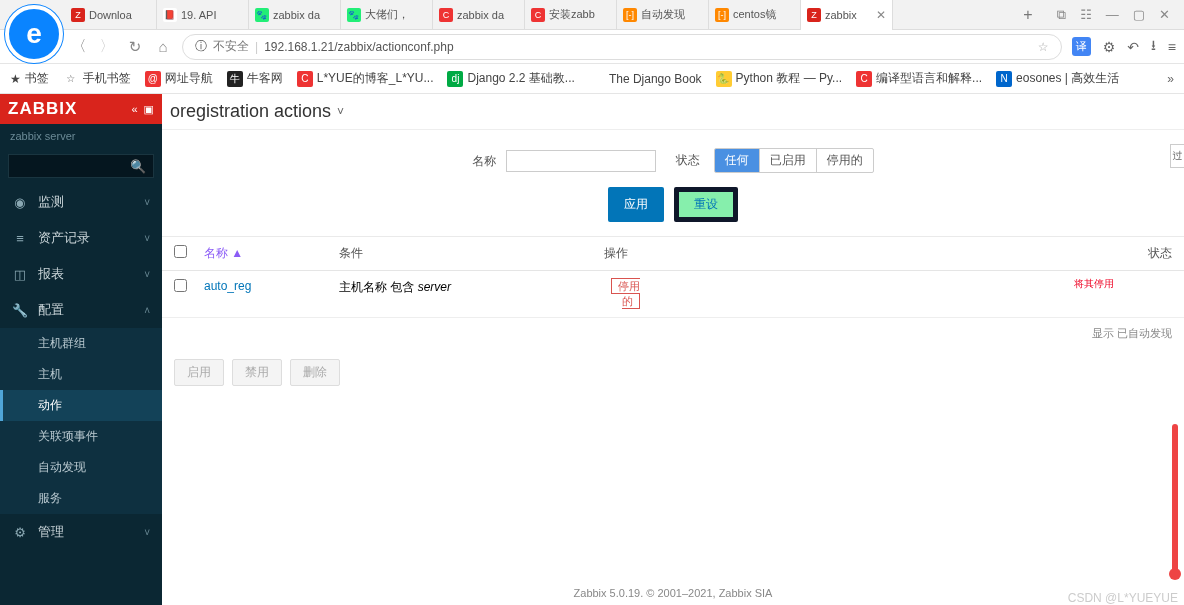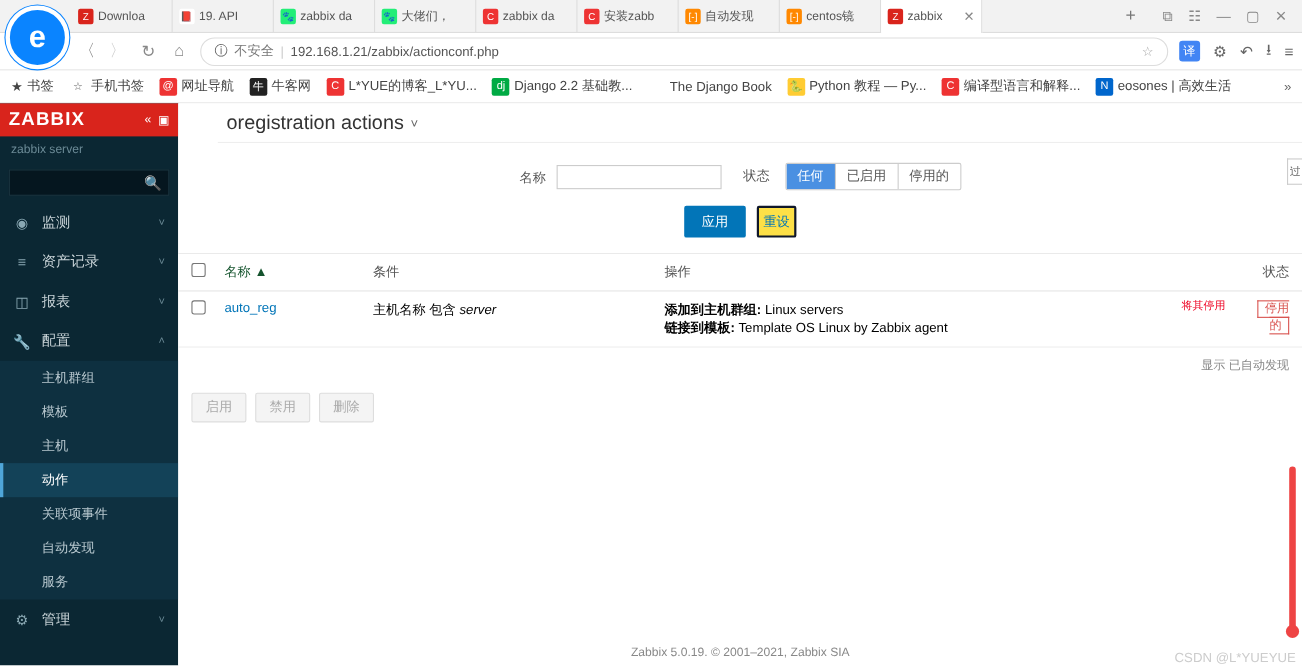--- a/index.html
+++ b/index.html
@@ -41,45 +41,45 @@
 .sb-menu { list-style: none; }
 .sb-item { display: flex; align-items: center; padding: 9px 12px; cursor: pointer; gap: 10px; }
 .sb-item .micon { width: 16px; text-align: center; color: #8aa8b3; font-size: 13px; }
 .sb-item .chev { margin-left: auto; color: #6b8a96; font-size: 10px; }
 .sb-sub { list-style: none; background: #0e3040; }
 .sb-sub li { padding: 7px 10px 7px 38px; cursor: pointer; font-size: 12px; color: #b8c8cf; }
 .sb-sub li.active { border-left: 3px solid #4fa6d9; background: #134258; padding-left: 35px; color: #fff; }
 
 
 .main { position: absolute; left: 162px; top: 94px; right: 0; bottom: 0; background: #fff; }
-.page-header { height: 36px; display: flex; align-items: center; padding: 0 8px; border-bottom: 1px solid #eee; margin-left: 36px; }
+.page-header { height: 36px; display: flex; align-items: center; padding: 0 8px; border-bottom: 1px solid #eee; }
 .page-title { font-size: 18px; color: #333; display: flex; align-items: center; gap: 6px; }
 .filter-tab { position: absolute; right: 0; top: 50px; width: 14px; height: 24px; border: 1px solid #ccc; border-right: none; display: flex; align-items: center; justify-content: center; font-size: 10px; color: #666; background: #fff; }
 
 .filter-box { padding: 18px 0 14px; border-bottom: 1px solid #eaeaea; }
 .filter-row { display: flex; align-items: center; justify-content: center; gap: 20px; font-size: 12px; color: #555; }
 .filter-row label { margin-right: 6px; }
 .filter-row input[type=text] { width: 150px; height: 22px; border: 1px solid #ccc; padding: 0 4px; }
 .seg { display: flex; border: 1px solid #ccc; border-radius: 2px; overflow: hidden; }
 .seg span { padding: 3px 10px; cursor: pointer; border-right: 1px solid #ccc; }
 .seg span:last-child { border-right: none; }
 .seg span.on { background: #4a90e2; color: #fff; }
 .filter-actions { display: flex; justify-content: center; gap: 10px; margin-top: 14px; }
 .btn-primary { background: #0275b8; color: #fff; border: none; padding: 5px 16px; font-size: 12px; cursor: pointer; border-radius: 2px; }
-.btn-outline { background: #fde047; color: #0275b8; border: 2px solid #0f172a; padding: 4px 4px; font-size: 12px; cursor: pointer; border-radius: 2px; }
+.btn-outline { background: #86efac; color: #0275b8; border: 5px solid #0f172a; padding: 4px 15px; font-size: 12px; cursor: pointer; border-radius: 2px; }
 
 .table { width: 100%; font-size: 12px; }
 .thead { display: flex; background: #fff; border-bottom: 1px solid #e5e5e5; color: #555; }
 .th, .td { padding: 8px 12px; }
 .col-chk { width: 30px; }
 .col-name { width: 135px; }
 .col-cond { width: 265px; }
 .col-op { flex: 1; }
 .col-status { width: 60px; text-align: right; }
-.th.sortable { color: #14532d; cursor: pointer; }
+.th.sortable { color: #8b5cf6; cursor: pointer; }
 .trow { display: flex; border-bottom: 1px solid #eee; align-items: flex-start; position: relative; }
 .trow .link { color: #0275b8; cursor: pointer; }
 .trow .em { font-style: italic; }
 .status-badge { border: 1px solid #d9534f; color: #d9534f; padding: 1px 6px; font-size: 11px; cursor: pointer; }
 .annotation { position: absolute; right: 70px; top: 6px; color: #e02; font-size: 10px; font-weight: 500; }
 .table-footer { text-align: right; padding: 8px 12px; font-size: 11px; color: #888; }
 
 .bulk-actions { padding: 10px 12px; display: flex; gap: 8px; }
 .btn-disabled { background: #f4f4f4; color: #aaa; border: 1px solid #ddd; padding: 4px 12px; font-size: 12px; cursor: not-allowed; border-radius: 2px; }
 
@@ -235,21 +235,20 @@
         <span>报表</span>
         <span class="chev">˅</span>
       </li>
       <li class="sb-item">
         <span class="micon">🔧</span>
         <span>配置</span>
         <span class="chev">˄</span>
       </li>
       <ul class="sb-sub">
         <li>主机群组</li>
-        <li>模板</li>
         <li>主机</li>
         <li class="active">动作</li>
         <li>关联项事件</li>
         <li>自动发现</li>
         <li>服务</li>
       </ul>
       <li class="sb-item">
         <span class="micon">⚙</span>
         <span>管理</span>
         <span class="chev">˅</span>
@@ -293,24 +292,20 @@
       <div class="th col-name sortable"><span>名称</span> <span>▲</span></div>
       <div class="th col-cond">条件</div>
       <div class="th col-op">操作</div>
       <div class="th col-status">状态</div>
     </div>
     <div id="tbody">
         <div class="trow">
     <div class="td col-chk"><input type="checkbox" style=""></div>
     <div class="td col-name"><span class="link">auto_reg</span></div>
     <div class="td col-cond">主机名称 包含 <span class="em">server</span></div>
-    <div class="td col-op">
-      <div><b>添加到主机群组: </b>Linux servers</div>
-      <div><b>链接到模板: </b>Template OS Linux by Zabbix agent</div>
-    </div>
     <div class="td col-status"><span class="status-badge">停用的</span></div>
     <div class="annotation">将其停用</div>
         </div>
       </div>
     <div class="table-footer">显示 已自动发现</div>
   </div>
 
   <div class="bulk-actions" id="bulk">
       <button class="btn-disabled">启用</button>
       <button class="btn-disabled">禁用</button>

